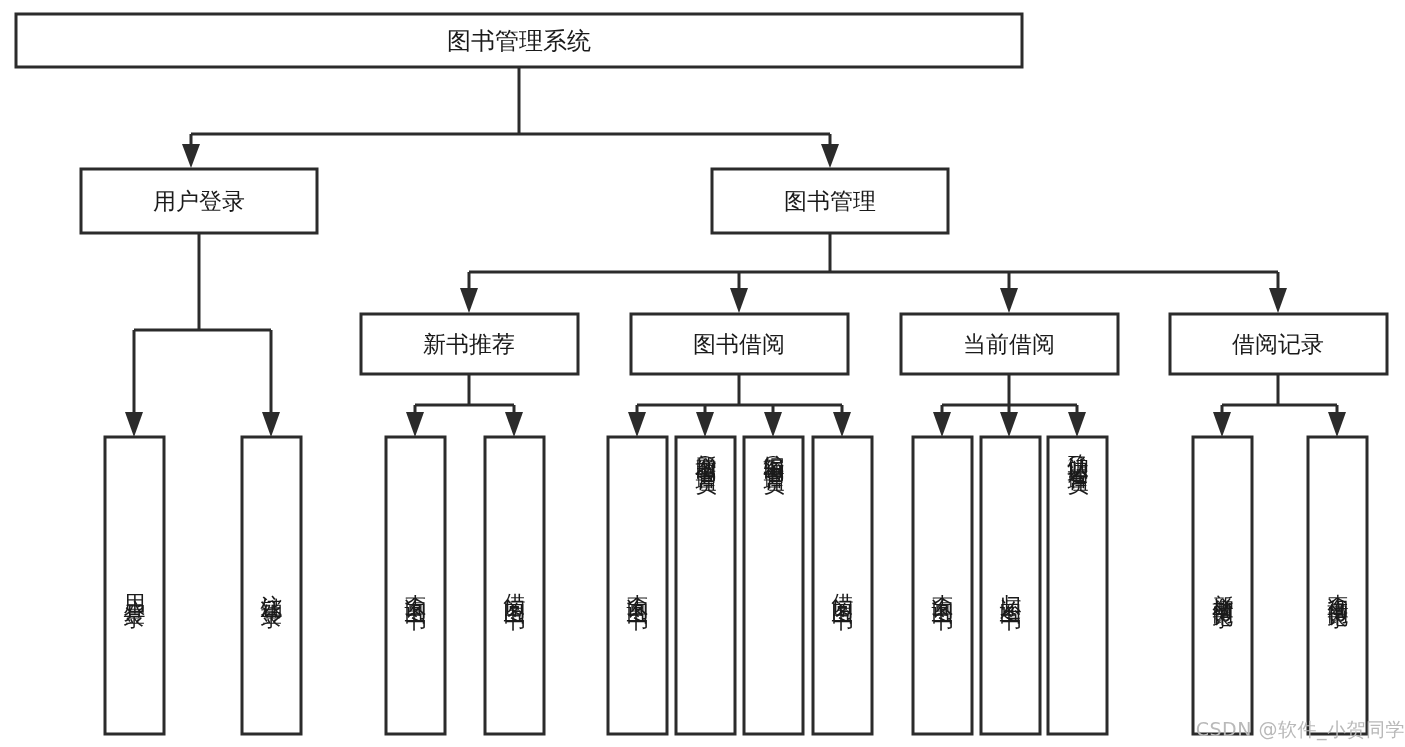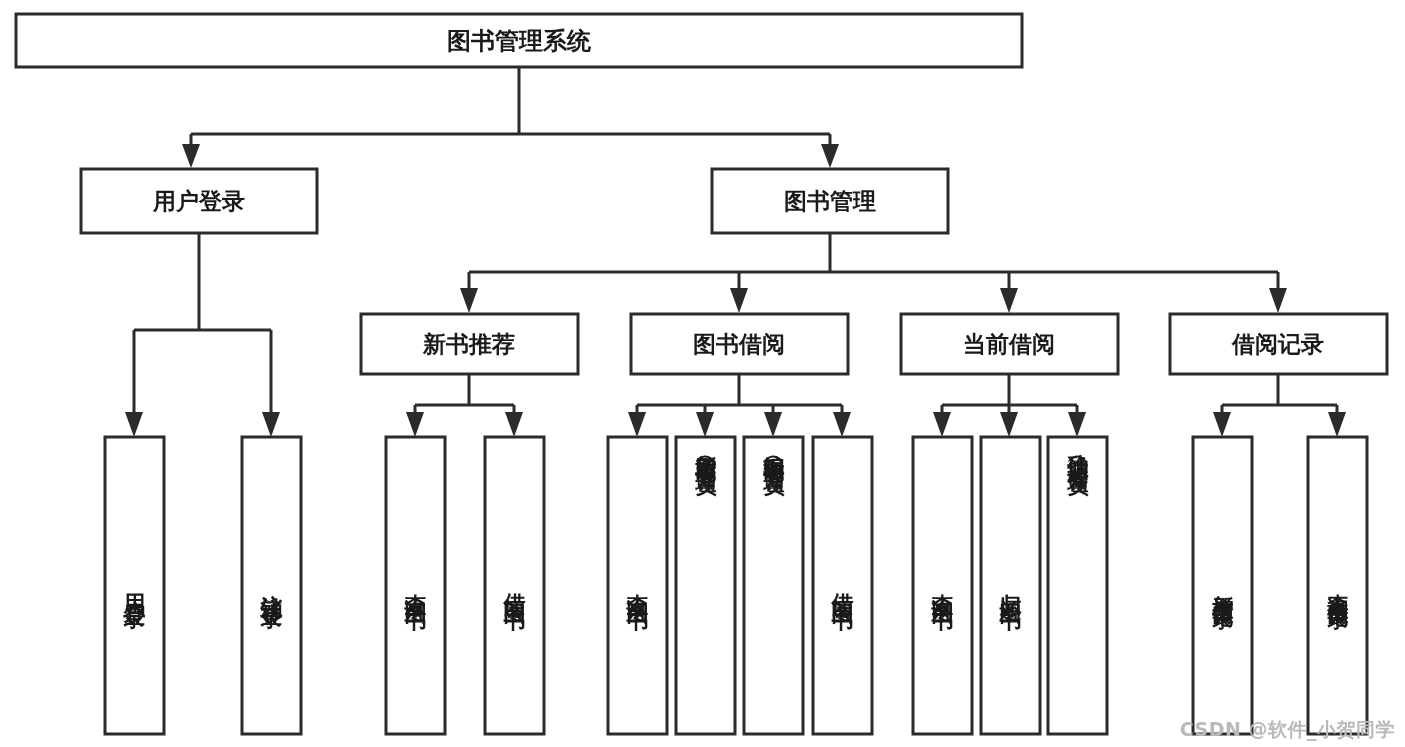--- a/index.html
+++ b/index.html
@@ -11,21 +11,20 @@
     width: 1405px;
     height: 747px;
     font-family: "DejaVu Sans", "Liberation Sans", sans-serif;
     overflow: hidden;
   }
   #diagram-root {
     position: relative;
     width: 1405px;
     height: 747px;
     background: #ffffff;
-    font-weight: bold;
   }
   svg#flowchart {
     position: absolute;
     top: 0;
     left: 0;
     width: 1405px;
     height: 747px;
   }
   .node-rect {
     fill: #ffffff;
@@ -72,21 +71,21 @@
     letter-spacing: 5px;
     color: #1a1a1a;
     white-space: nowrap;
   }
   .vlabel.tall {
     font-size: 21px;
     letter-spacing: 3px;
   }
   .watermark {
     position: absolute;
-    right: 10px;
+    right: 0;
     bottom: 4px;
     font-family: "DejaVu Sans", "Liberation Sans", sans-serif;
     font-size: 19px;
     color: #b9b9b9;
     letter-spacing: 0.5px;
     white-space: nowrap;
     user-select: none;
   }
 </style>
 </head>

